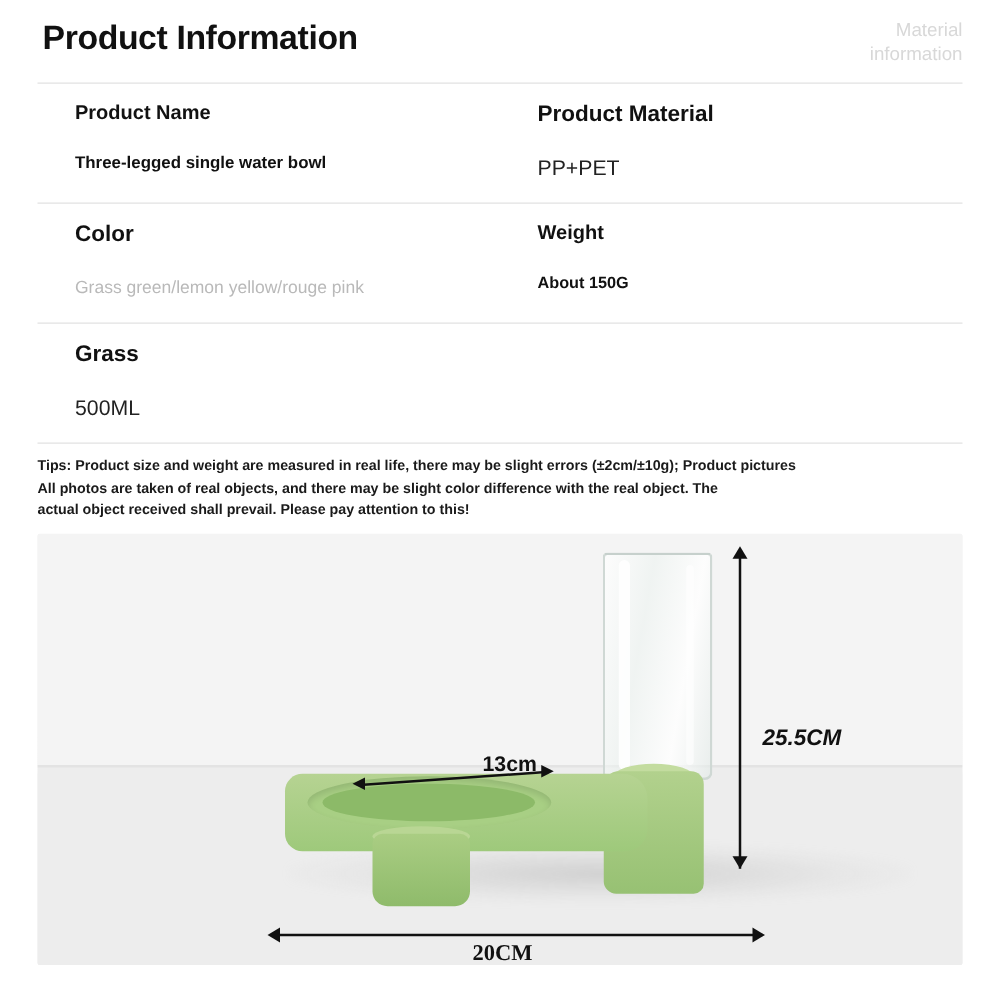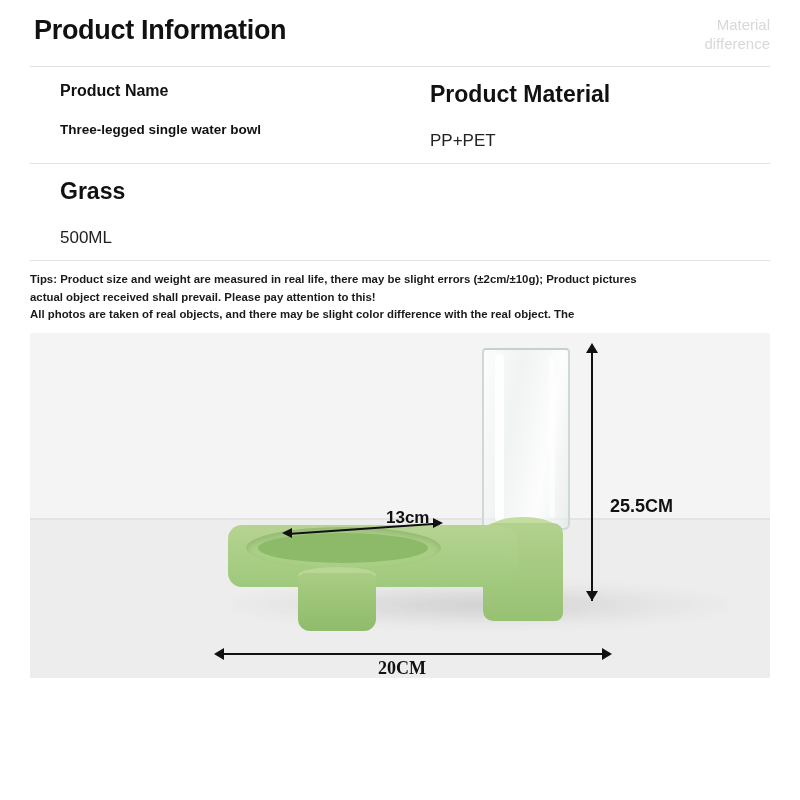--- a/index.html
+++ b/index.html
@@ -70,21 +70,21 @@
     box-sizing: border-box;
   }
   .spec-label {
     font-size: 16px;
     font-weight: bold;
     color: #111;
     margin-bottom: 22px;
     line-height: 1.2;
   }
   .spec-label.big {
-    font-size: 23px;
+    font-size: 18px;
   }
   .spec-value {
     font-size: 13.5px;
     font-weight: bold;
     color: #111;
     line-height: 1.2;
   }
   .spec-value.light {
     color: #b9b9b9;
     font-weight: normal;
@@ -271,54 +271,64 @@
 </style>
 </head>
 <body>
 
 <div class="page">
 
   <div class="header">
     <h1 class="page-title">Product Information</h1>
     <div class="header-right">
       <div>Material</div>
-      <div>difference</div>
+      <div>information</div>
     </div>
   </div>
 
   <div class="spec-table">
 
     <div class="spec-row">
       <div class="spec-cell">
         <div class="spec-label">Product Name</div>
         <div class="spec-value">Three-legged single water bowl</div>
       </div>
       <div class="spec-cell">
         <div class="spec-label big">Product Material</div>
         <div class="spec-value plain">PP+PET</div>
       </div>
     </div>
 
+    <div class="spec-row">
+      <div class="spec-cell">
+        <div class="spec-label big">Color</div>
+        <div class="spec-value light">Grass green/lemon yellow/rouge pink</div>
+      </div>
+      <div class="spec-cell">
+        <div class="spec-label">Weight</div>
+        <div class="spec-value med">About 150G</div>
+      </div>
+    </div>
 
     <div class="spec-row last">
       <div class="spec-cell">
         <div class="spec-label big">Grass</div>
         <div class="spec-value plain">500ML</div>
       </div>
       <div class="spec-cell">
         <div class="spec-label"></div>
         <div class="spec-value"></div>
       </div>
     </div>
   </div>
 
   <div class="tips">
     <p>Tips: Product size and weight are measured in real life, there may be slight errors (±2cm/±10g); Product pictures</p>
+    <p>All photos are taken of real objects, and there may be slight color difference with the real object. The</p>
     <p>actual object received shall prevail. Please pay attention to this!</p>
-    <p>All photos are taken of real objects, and there may be slight color difference with the real object. The</p>
   </div>
 
   <div class="photo">
     <div class="wall"></div>
     <div class="table-surface"></div>
     <div class="table-edge"></div>
     <div class="prod-shadow"></div>
 
     <div class="bottle">
       <div class="bottle-body"></div>
@@ -338,21 +348,21 @@
     </div>
 
     <div class="dim-line" style="left:258px; top:200px; width:152px; height:2px; transform:rotate(-4deg); transform-origin:left center;"></div>
     <div class="arrow" style="left:252px; top:195px; border-top:5px solid transparent; border-bottom:5px solid transparent; border-right:10px solid #111;"></div>
     <div class="arrow" style="left:403px; top:185px; border-top:5px solid transparent; border-bottom:5px solid transparent; border-left:10px solid #111;"></div>
     <div class="dim-label small" style="left:312px; top:175px;margin-left:44px;">13cm</div>
 
     <div class="dim-line" style="left:561px; top:18px; width:2px; height:250px;"></div>
     <div class="arrow" style="left:556px; top:10px; border-left:6px solid transparent; border-right:6px solid transparent; border-bottom:10px solid #111;"></div>
     <div class="arrow" style="left:556px; top:258px; border-left:6px solid transparent; border-right:6px solid transparent; border-top:10px solid #111;"></div>
-    <div class="dim-label" style="left:580px; top:163px;">25.5CM</div>
+    <div class="dim-label" style="left:580px; top:153px;font-style:italic;">25.5CM</div>
 
     <div class="dim-line" style="left:192px; top:320px; width:388px; height:2px;"></div>
     <div class="arrow" style="left:184px; top:315px; border-top:6px solid transparent; border-bottom:6px solid transparent; border-right:10px solid #111;"></div>
     <div class="arrow" style="left:572px; top:315px; border-top:6px solid transparent; border-bottom:6px solid transparent; border-left:10px solid #111;"></div>
     <div class="dim-label" style="left:348px; top:325px;font-family:Liberation Serif, serif;">20CM</div>
   </div>
 
 </div>
 
 </body></html>

